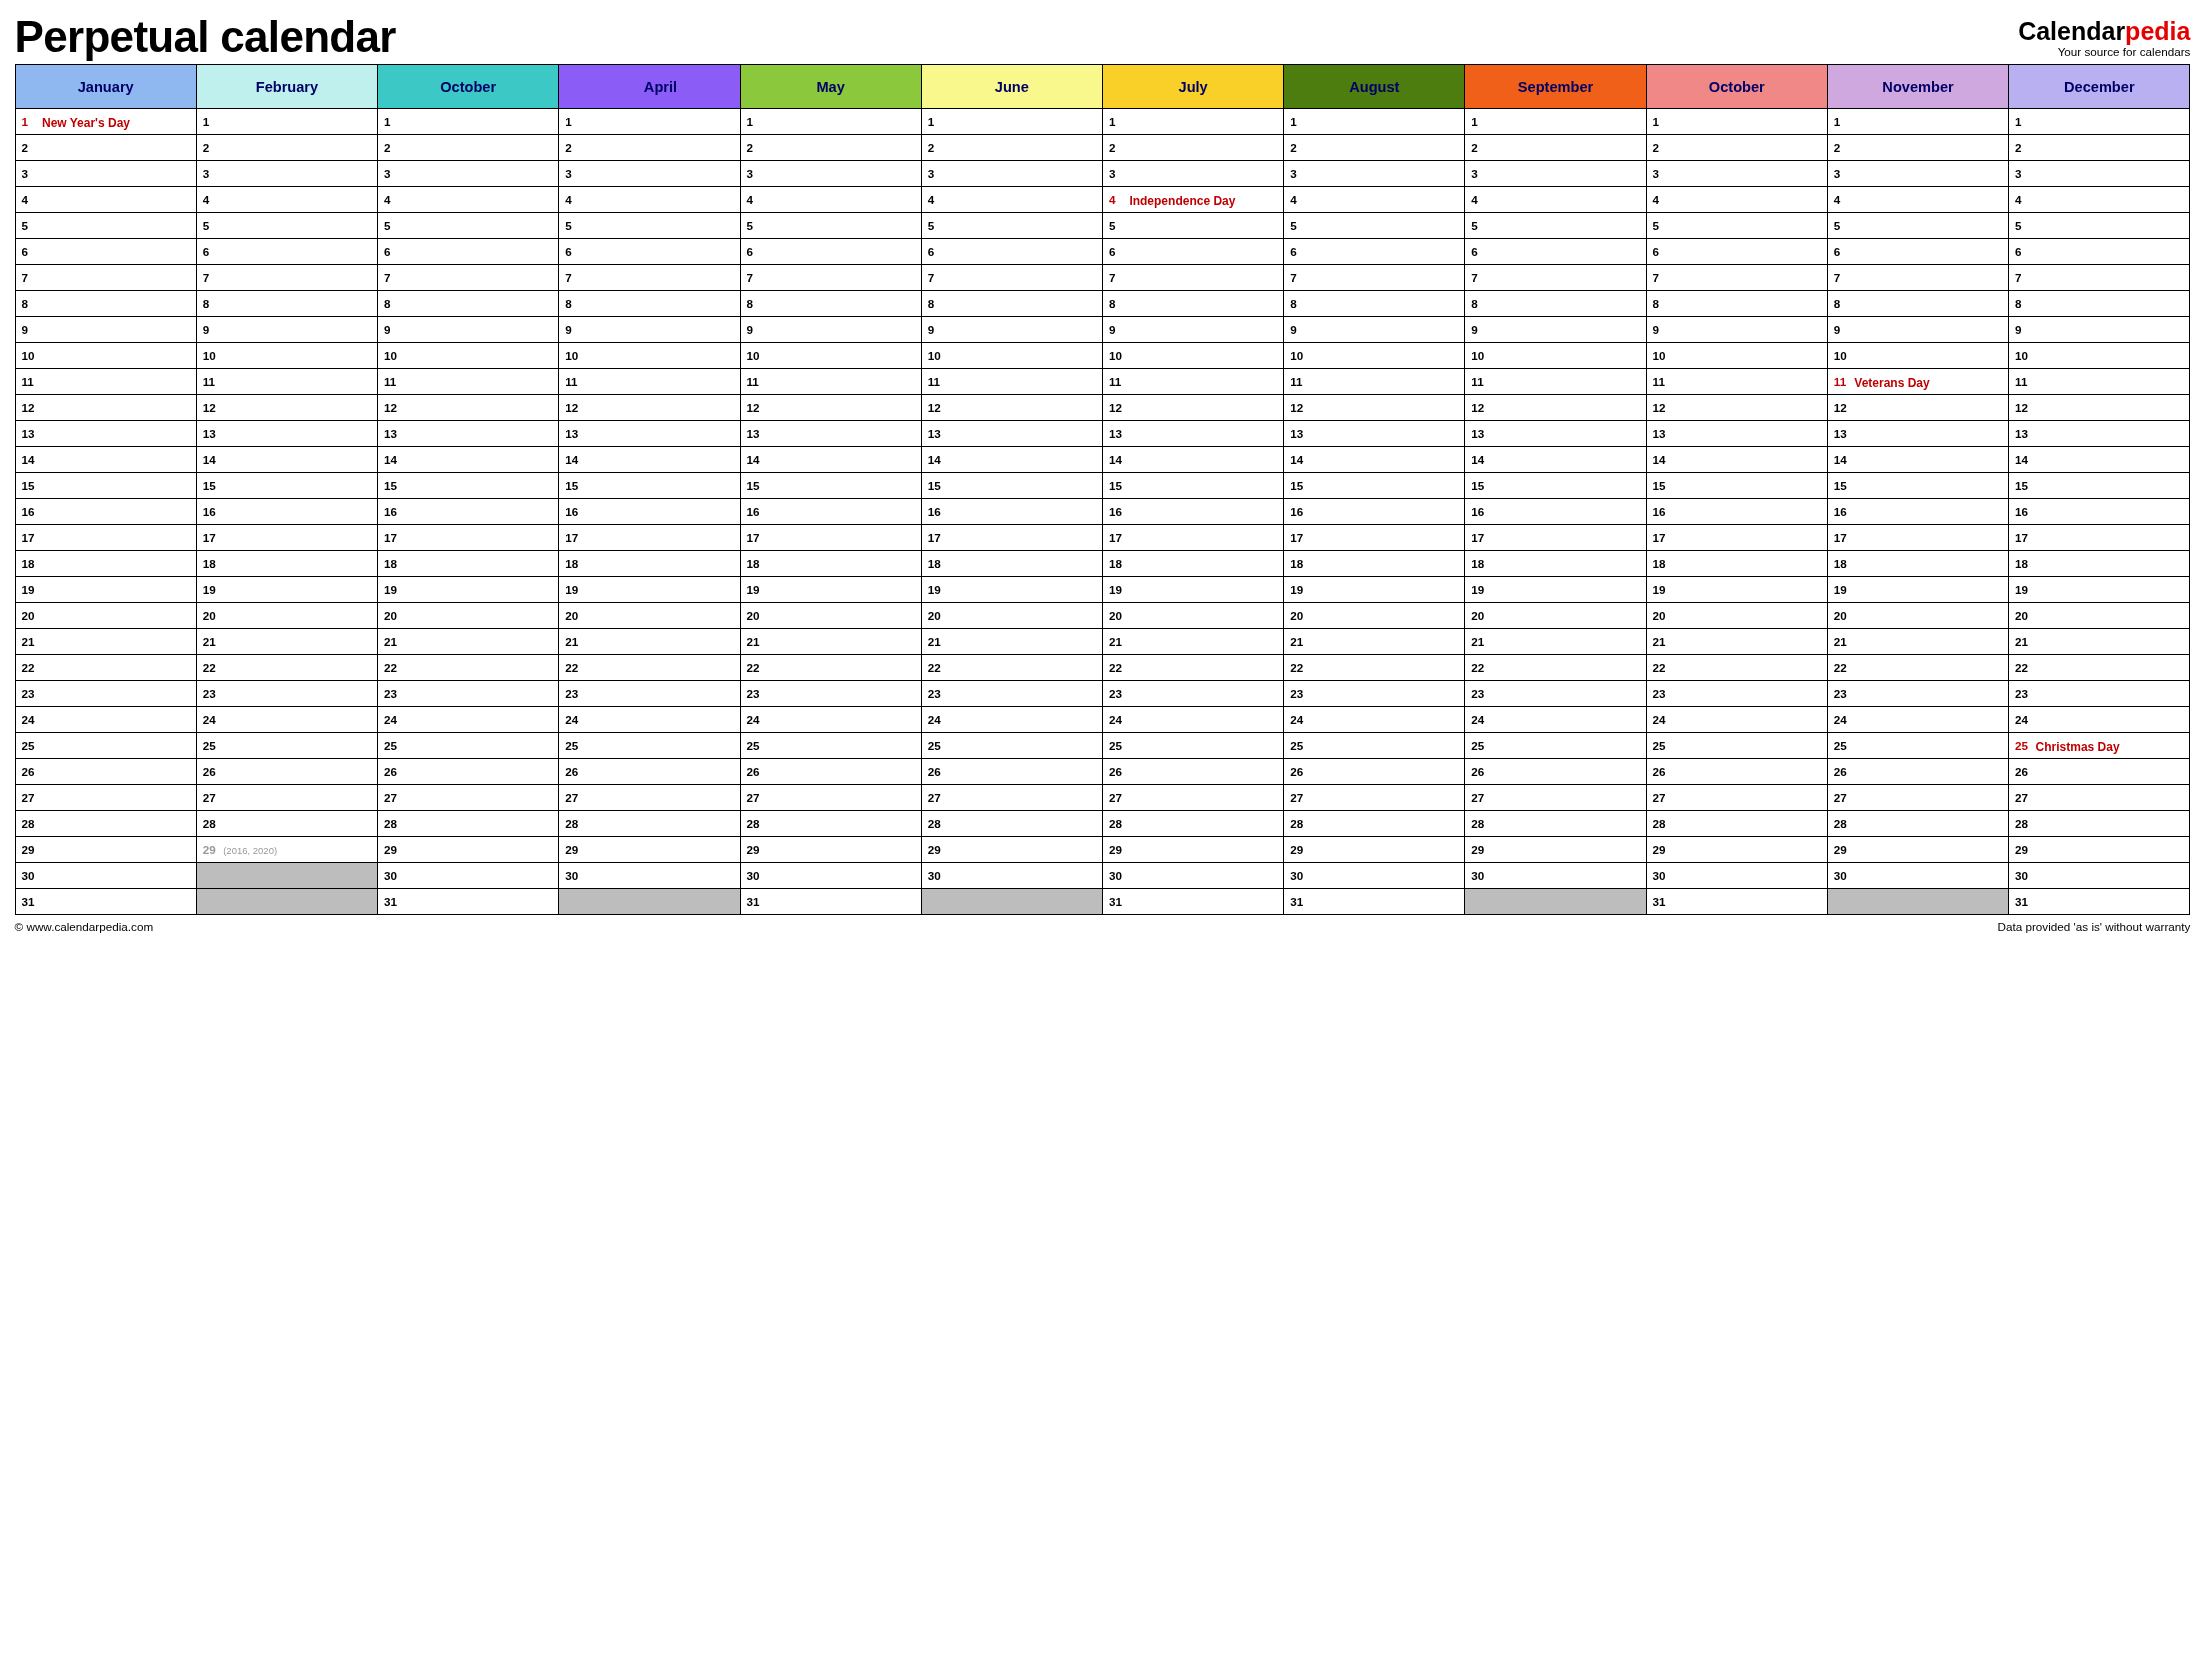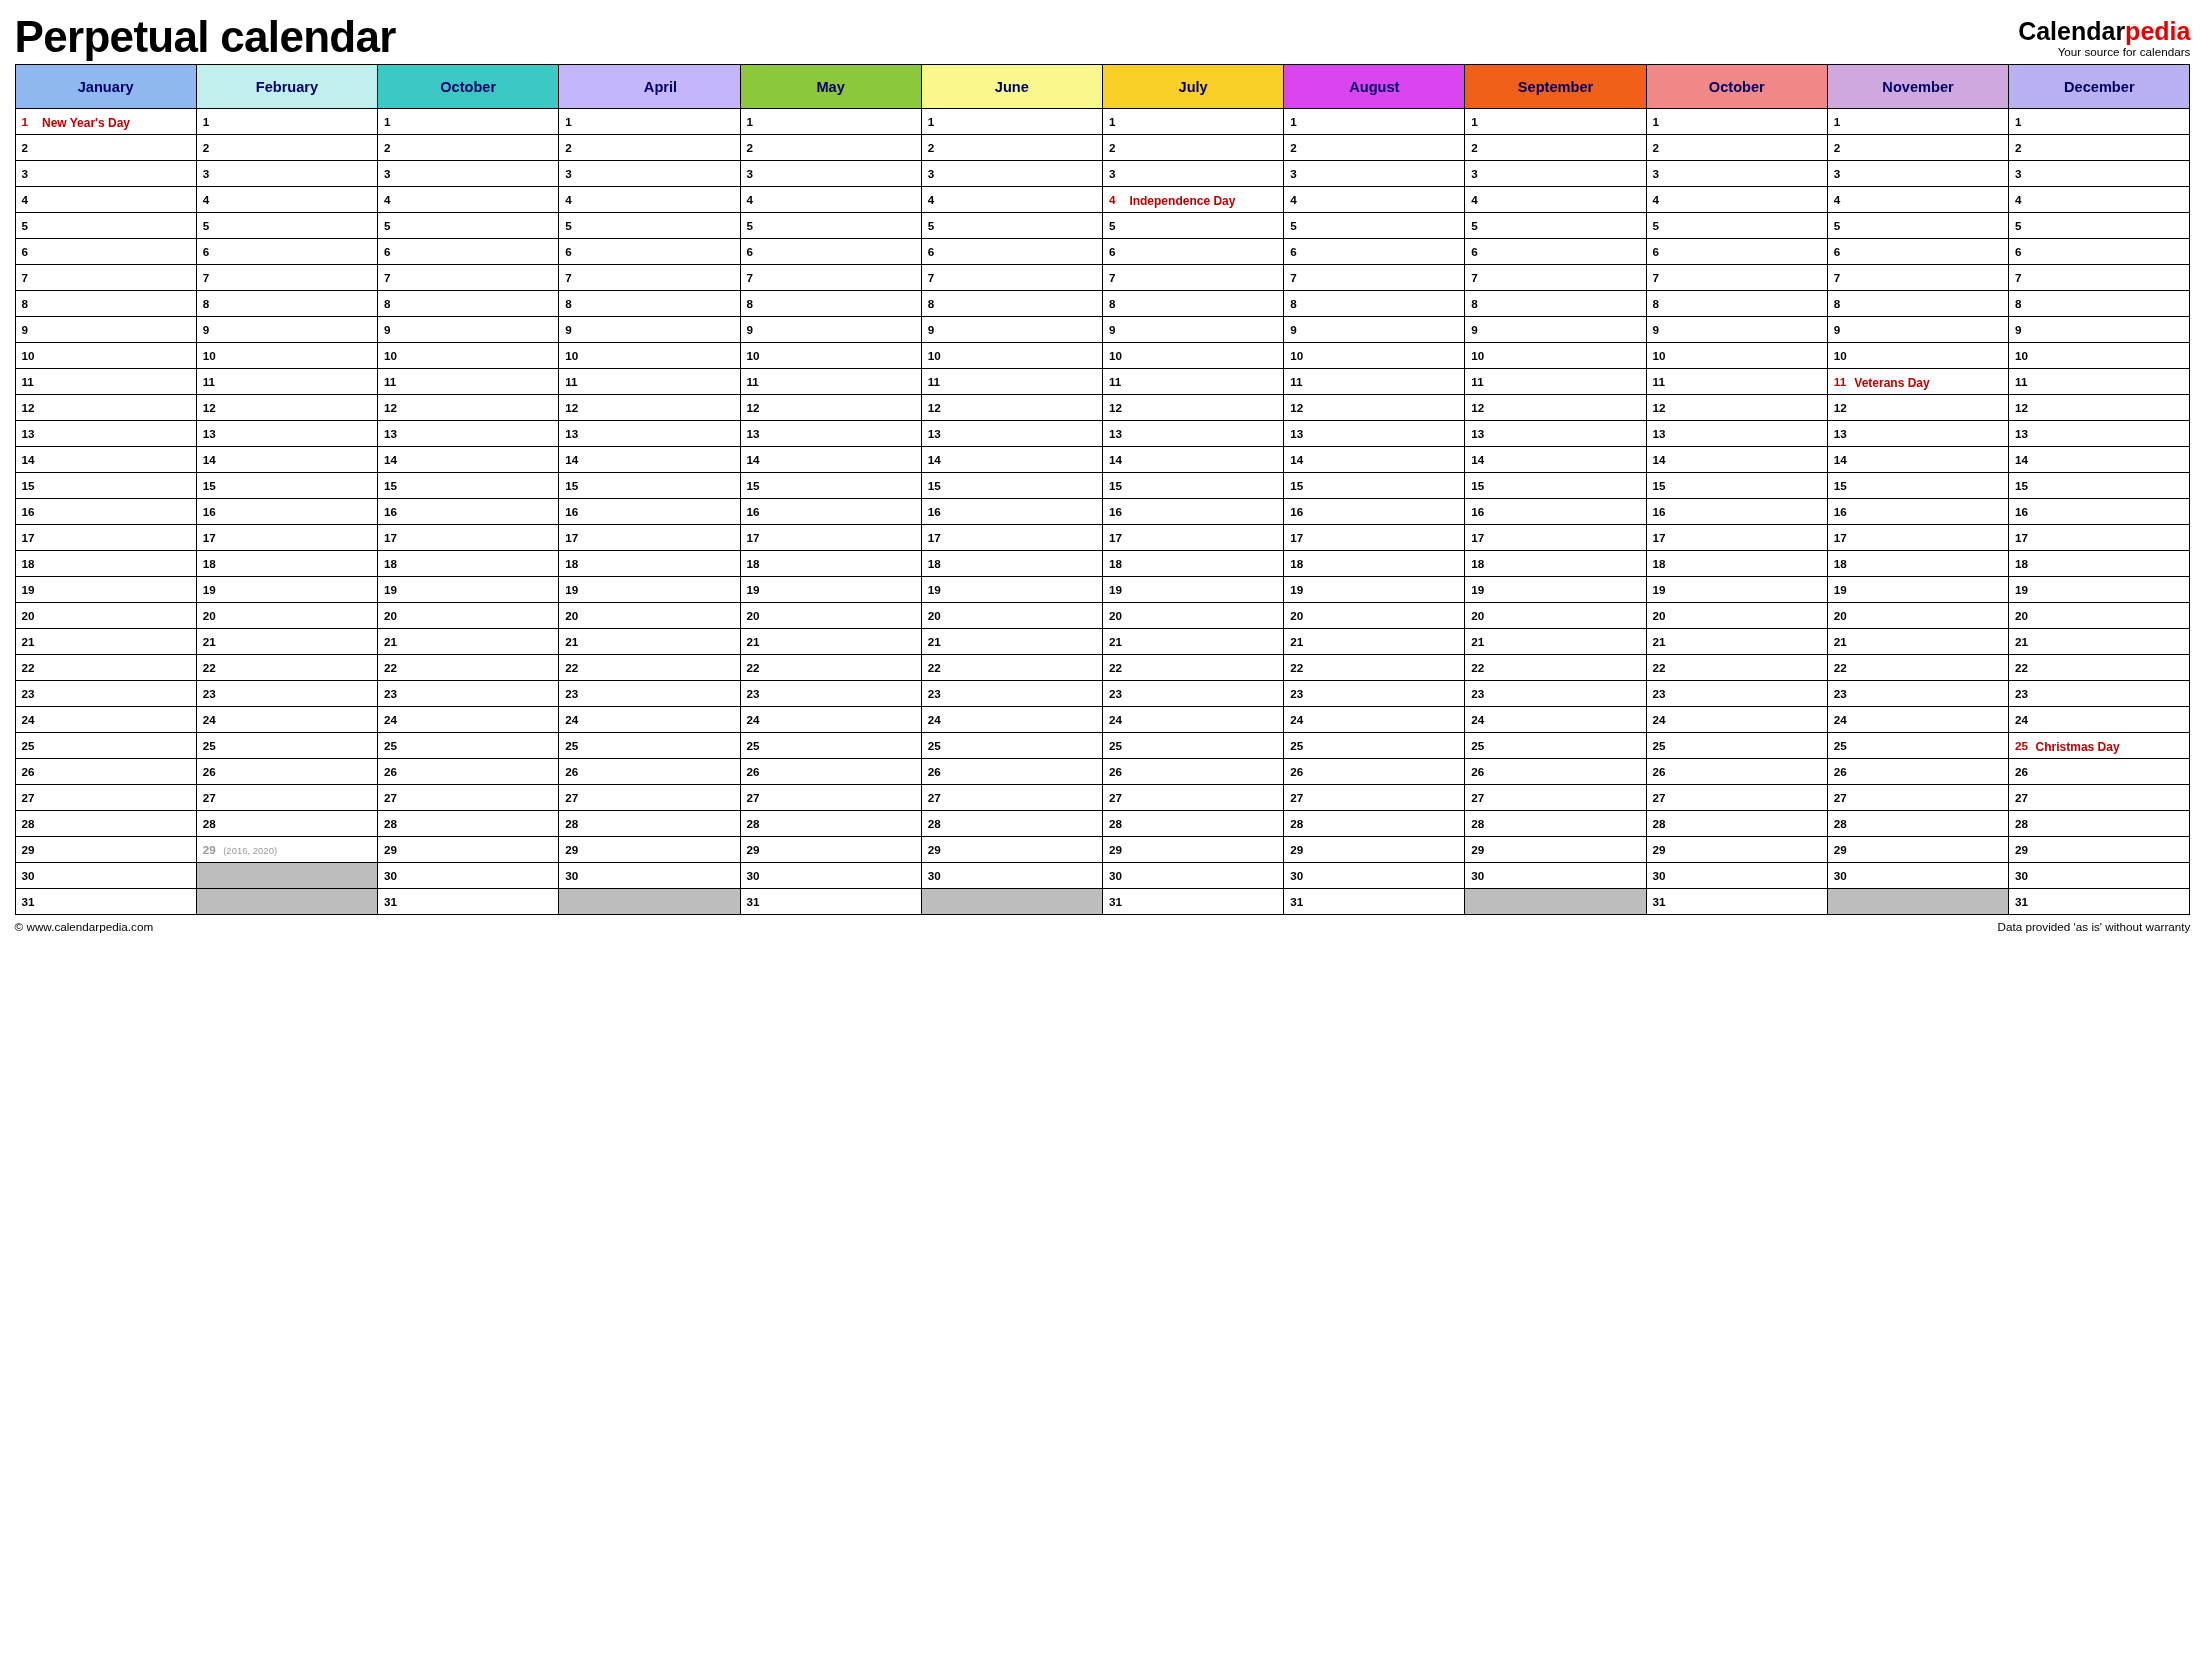--- a/index.html
+++ b/index.html
@@ -107,25 +107,25 @@
       <div class="brand-sub">Your source for calendars</div>
     </div>
   </div>
 
   <table class="calendar">
     <thead>
       <tr id="month-header-row">
           <th style="background: rgb(143, 184, 240);">January</th>
           <th style="background: rgb(192, 240, 238);">February</th>
           <th style="background: rgb(60, 200, 196);">October</th>
-          <th style="background: #c4b5fd; padding-left: 28px;">April</th>
+          <th style="background: #8b5cf6; padding-left: 28px;">April</th>
           <th style="background: rgb(140, 200, 60);">May</th>
           <th style="background: rgb(248, 248, 140);">June</th>
           <th style="background: rgb(248, 208, 40);">July</th>
-          <th style="background: #d946ef;">August</th>
+          <th style="background: #4d7c0f;">August</th>
           <th style="background: rgb(240, 96, 24);">September</th>
           <th style="background: rgb(240, 136, 136);">October</th>
           <th style="background: rgb(208, 168, 224); margin-left: 40px;">November</th>
           <th style="background: rgb(184, 176, 240);">December</th>
         </tr>
     </thead>
     <tbody id="calendar-body">
         <tr>
           <td class="day holiday"><span class="num">1</span><span class="hol-label">New Year's Day</span></td>
           <td class="day"><span class="num">1</span></td>

